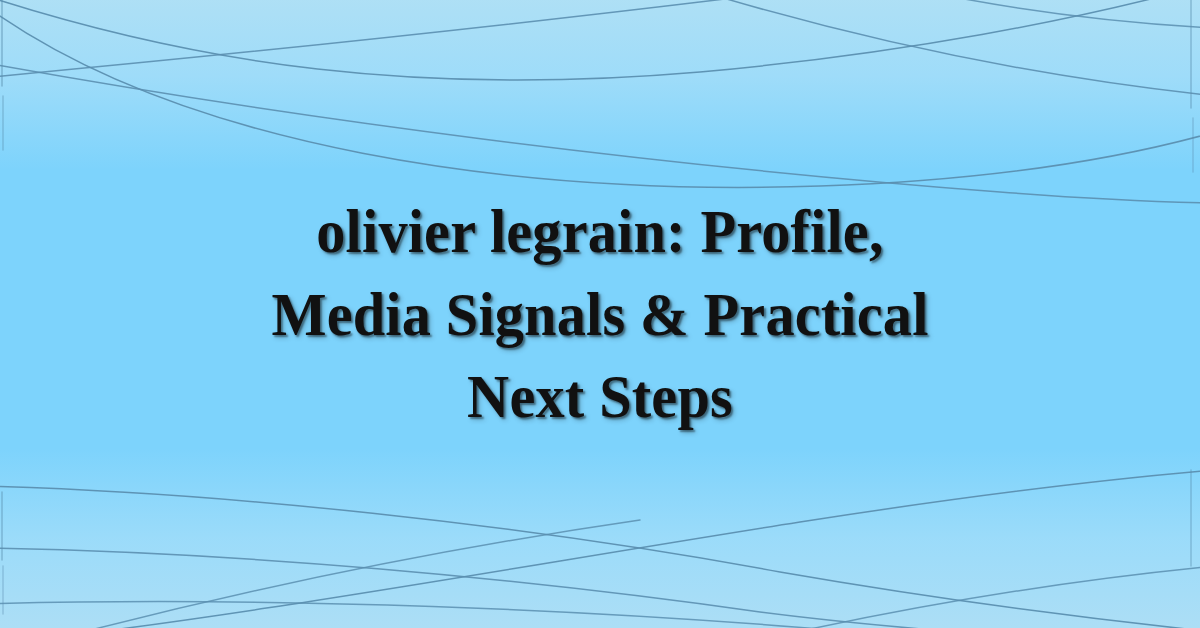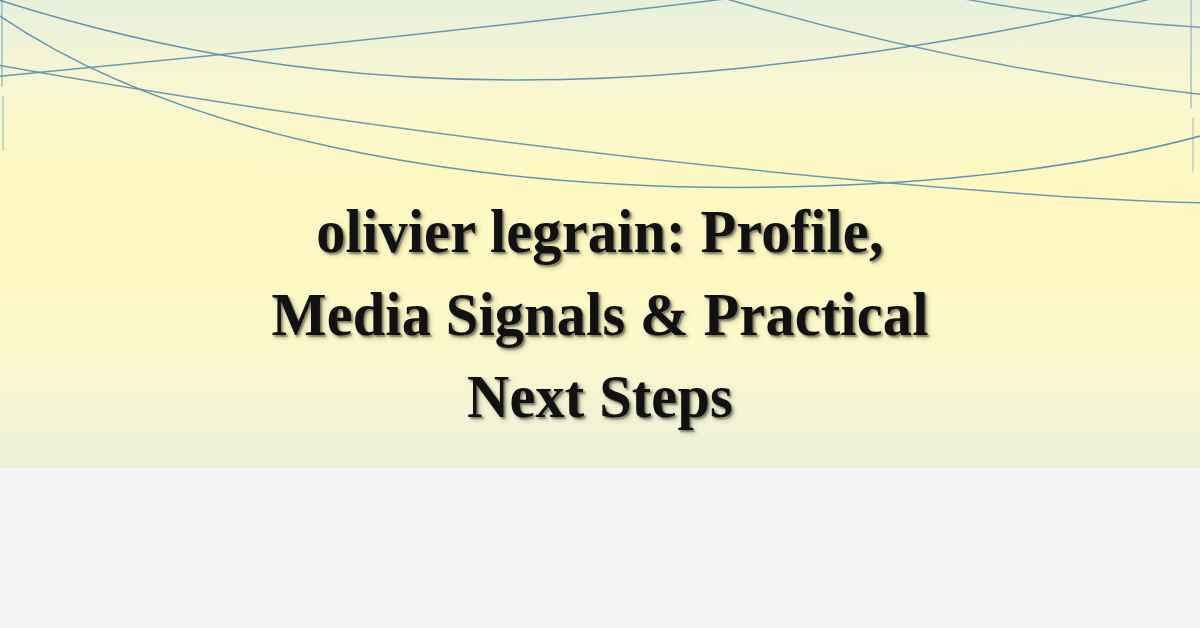--- a/index.html
+++ b/index.html
@@ -12,22 +12,22 @@
     width: 1200px;
     height: 628px;
     overflow: hidden;
     font-family: "Liberation Serif", "DejaVu Serif", serif;
     background: #f4f4f4;
   }
 
   .card {
     position: relative;
     width: 1200px;
-    height: 468px;
-    background: #fef9c3;
+    height: 628px;
+    background: #7dd3fc;
     overflow: hidden;
   }
 
   
   .wash-top {
     position: absolute;
     left: 0;
     top: 0;
     width: 1200px;
     height: 170px;

